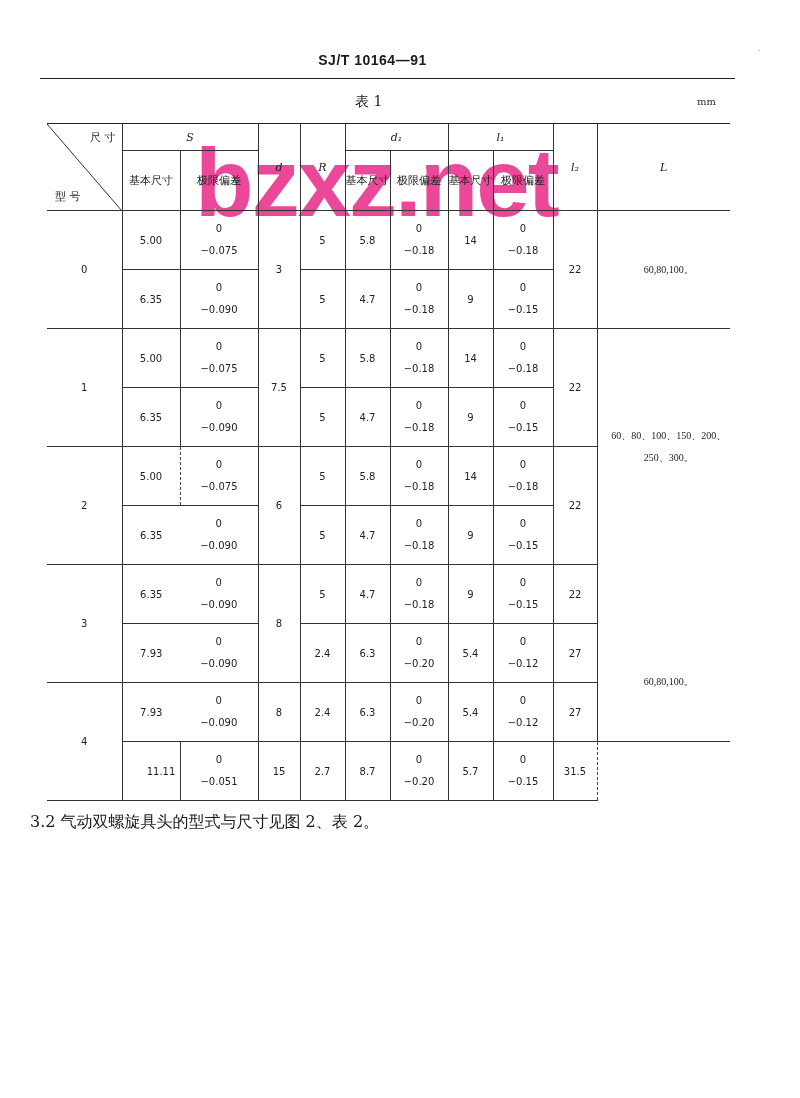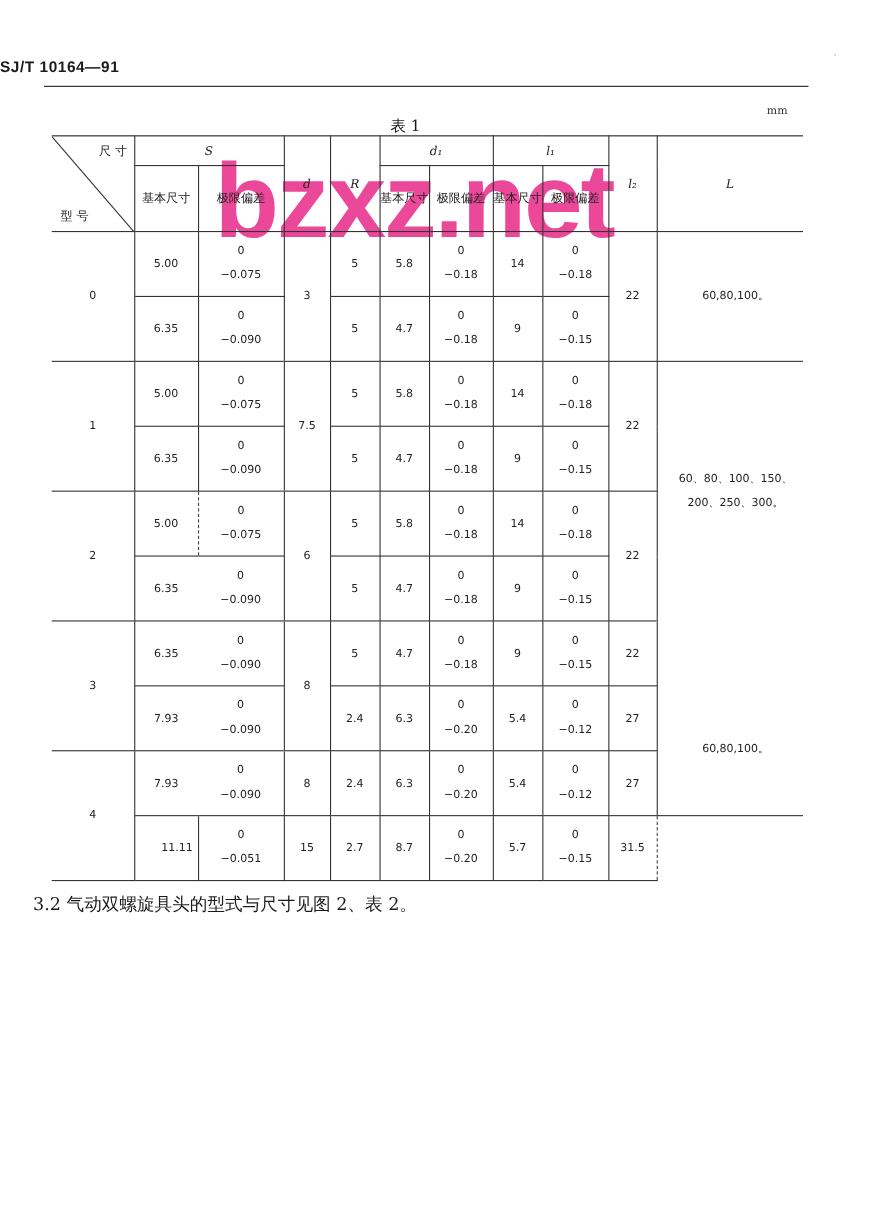--- a/index.html
+++ b/index.html
@@ -1,22 +1,22 @@
 <!DOCTYPE html>
 <html><head>
 <meta charset="utf-8">
 <style>
   html, body { margin: 0; padding: 0; background: #ffffff; }
   body { width: 800px; height: 1098px; position: relative; overflow: hidden;
          font-family: "DejaVu Serif", serif; color: #1a1a1a; }
-  .std-code { position: absolute; top: 52px; left: 0; width: 745px; 
+  .std-code { position: absolute; top: 52px; left: 0; width: 745px; text-align: center;
               font-family: "Liberation Sans", sans-serif; font-size: 14px; font-weight: bold; letter-spacing: 0.5px; }
   .rule { position: absolute; top: 78px; left: 40px; width: 695px; height: 0; border-top: 1.5px solid #222; }
   .corner-dot { position: absolute; top: 46px; left: 758px; font-size: 8px; color: #666; }
-  .table-title { position: absolute; top: 93px; left: 355px; font-size: 14px; margin-top: 13px; }
+  .table-title { position: absolute; top: 93px; left: 355px; font-size: 14px; }
   .unit { position: absolute; top: 96px; left: 697px; font-size: 10px; color: #333; }
   .watermark { position: absolute; top: 128px; left: 195px; font-family: "Liberation Sans", sans-serif;
                font-weight: bold; font-size: 96px; color: #ec4899; letter-spacing: -2px; z-index: 0; }
   table.spec { position: absolute; top: 123px; left: 47px; border-collapse: collapse; z-index: 1;
                font-family: "DejaVu Sans", sans-serif; font-size: 10px; color: #222; }
   table.spec td, table.spec th { border: 1px solid #333; text-align: center; vertical-align: middle;
                padding: 0; font-weight: normal; background: transparent; }
   table.spec tr.h1 { height: 27px; }
   table.spec tr.h2 { height: 60px; }
   table.spec tr.dr { height: 59px; }
@@ -24,21 +24,21 @@
   .dashed-l { border-left: 1px dashed #444 !important; margin-top: 12px; }
   .noside-l { border-left: none !important; }
   .noside-r { border-right: none !important; }
   .diag { position: relative; }
   .diag svg { position: absolute; top: 0; left: 0; }
   .diag .top-lbl { position: absolute; top: 6px; right: 6px; font-size: 11px; }
   .diag .bot-lbl { position: absolute; bottom: 6px; left: 8px; font-size: 11px; }
   .hdr2 { line-height: 20px; font-size: 11px; }
   .dev { line-height: 22px; }
   .ital { font-style: italic; font-family: "DejaVu Serif", serif; font-size: 11px; }
-  td.lcol { text-align: right; padding-left: 10px !important; line-height: 22px; font-size: 10px; }
+  td.lcol { text-align: right; padding-left: 10px !important; line-height: 22px; font-size: 10px; font-family: Liberation Serif, serif; }
   .footer-text { position: absolute; top: 812px; left: 30px; font-size: 16px; }
 </style>
 </head>
 <body>
 
 <div class="std-code">SJ/T 10164—91</div>
 <div class="rule"></div>
 <div class="corner-dot">·</div>
 <div class="table-title">表 1</div>
 <div class="unit">mm</div>

